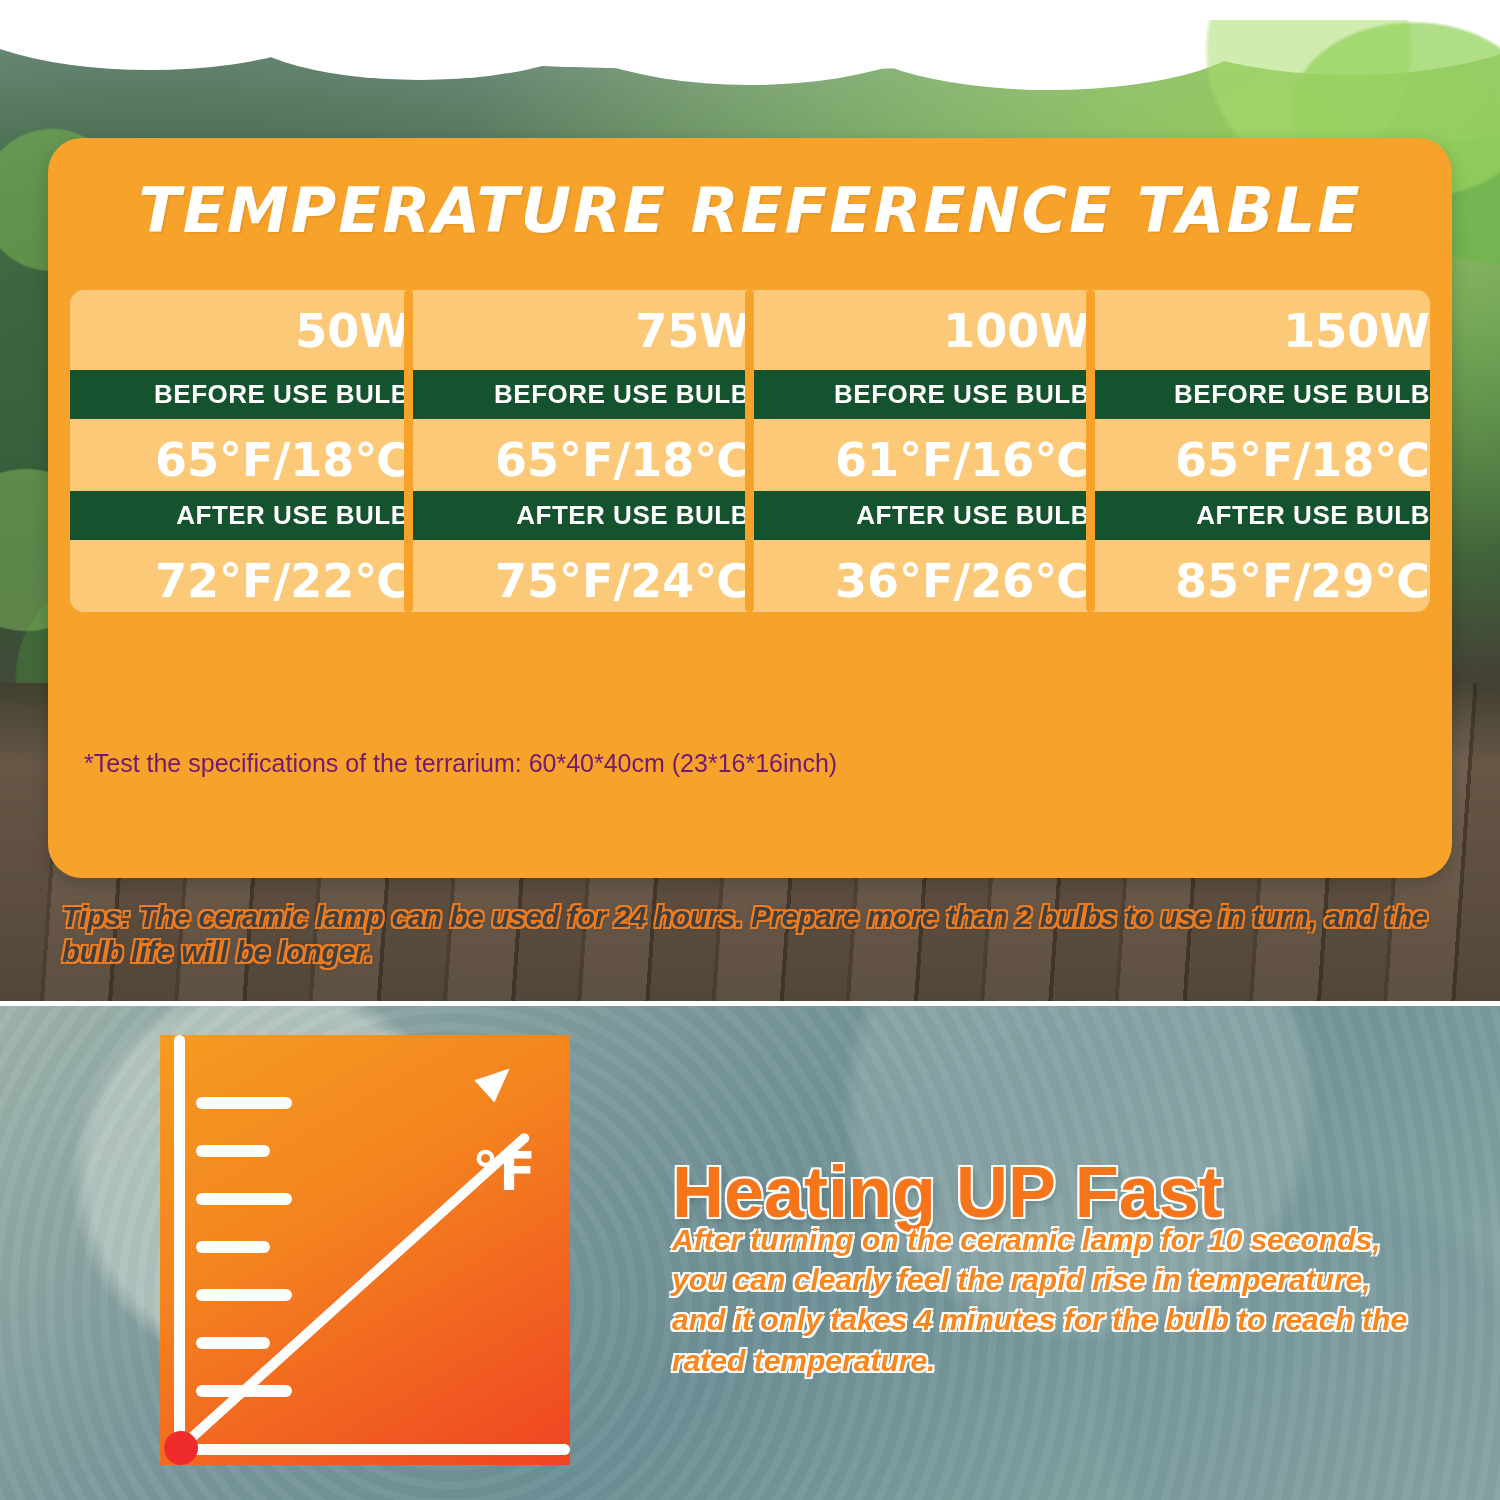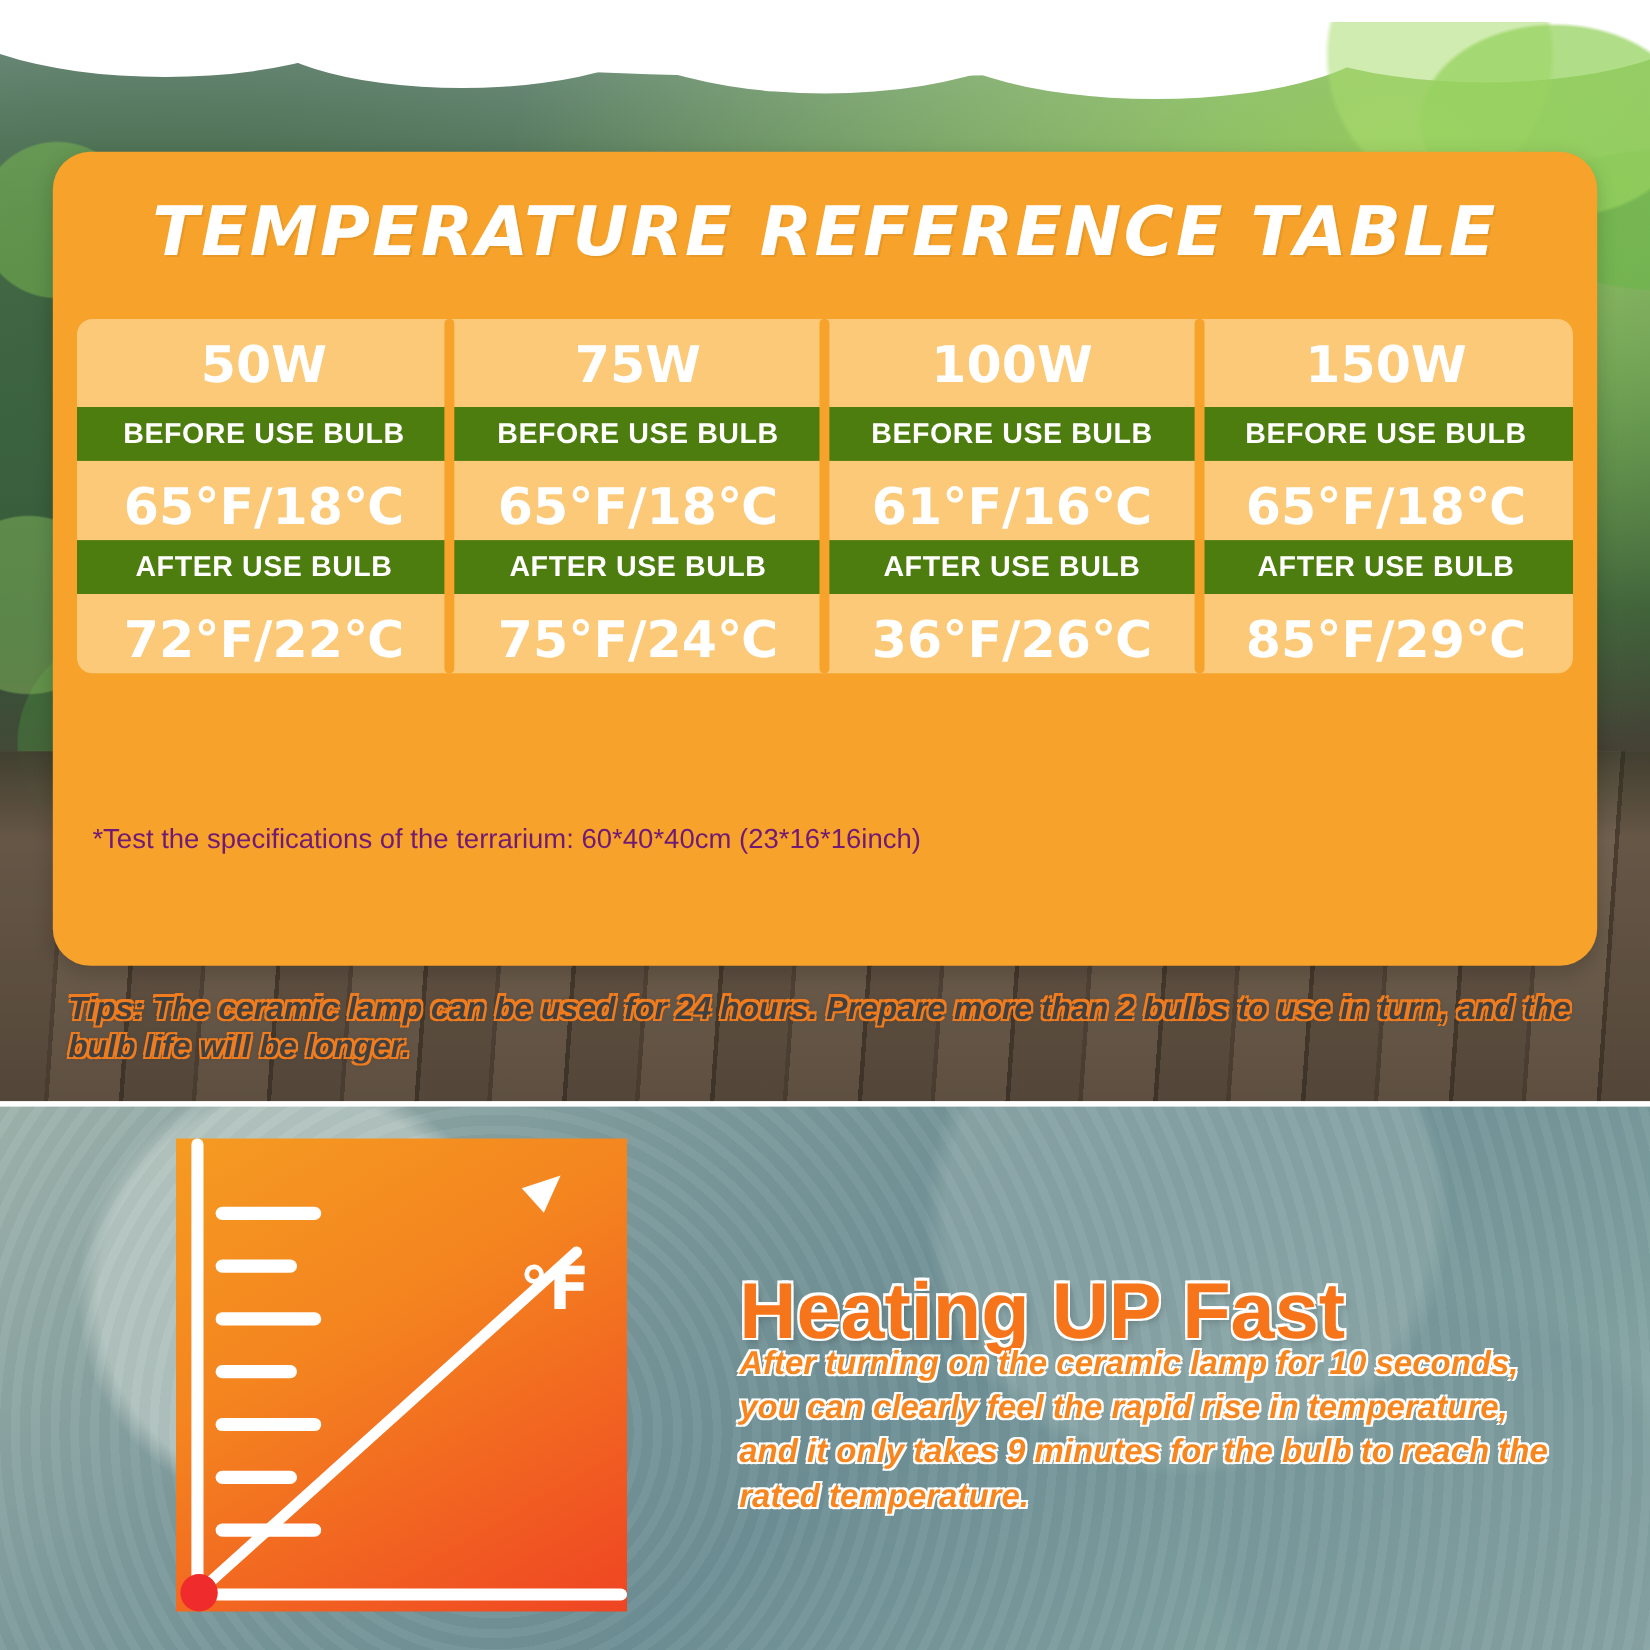--- a/index.html
+++ b/index.html
@@ -136,33 +136,33 @@
     background: #fcc978;
     border-radius: 14px;
     overflow: hidden;
   }
   table.spec {
     width: 100%;
     border-collapse: collapse;
     table-layout: fixed;
   }
   table.spec td {
-    text-align: center;
+    text-align: right;
     vertical-align: middle;
     color: #ffffff;
     position: relative;
   }
   .watt-row td {
     font-size: 46px;
     font-weight: 700;
     padding: 14px 0 12px;
     font-family: "DejaVu Sans", sans-serif;
   }
   .label-row td {
-    background: #4d7c0f;
+    background: #14532d;
     font-size: 26px;
     font-weight: 700;
     letter-spacing: 0.5px;
     padding: 9px 0;
     text-transform: uppercase;
   }
   .value-row td {
     font-size: 46px;
     font-weight: 700;
     padding: 14px 0 4px;
@@ -420,15 +420,15 @@
     <div class="tick" style="top:254px; width:96px;"></div>
     <div class="tick" style="top:302px; width:74px;"></div>
     <div class="tick" style="top:350px; width:96px;"></div>
     <div class="arrow-line"></div>
     <div class="arrow-head"></div>
     <div class="dot"></div>
     <div class="deg-f">°F</div>
   </div>
 
   <div class="heat-title">Heating UP Fast</div>
-  <div class="heat-body">After turning on the ceramic lamp for 10 seconds, you can clearly feel the rapid rise in temperature, and it only takes 9 minutes for the bulb to reach the rated temperature.</div>
+  <div class="heat-body">After turning on the ceramic lamp for 10 seconds, you can clearly feel the rapid rise in temperature, and it only takes 4 minutes for the bulb to reach the rated temperature.</div>
 
 </div>
 
 </body></html>

